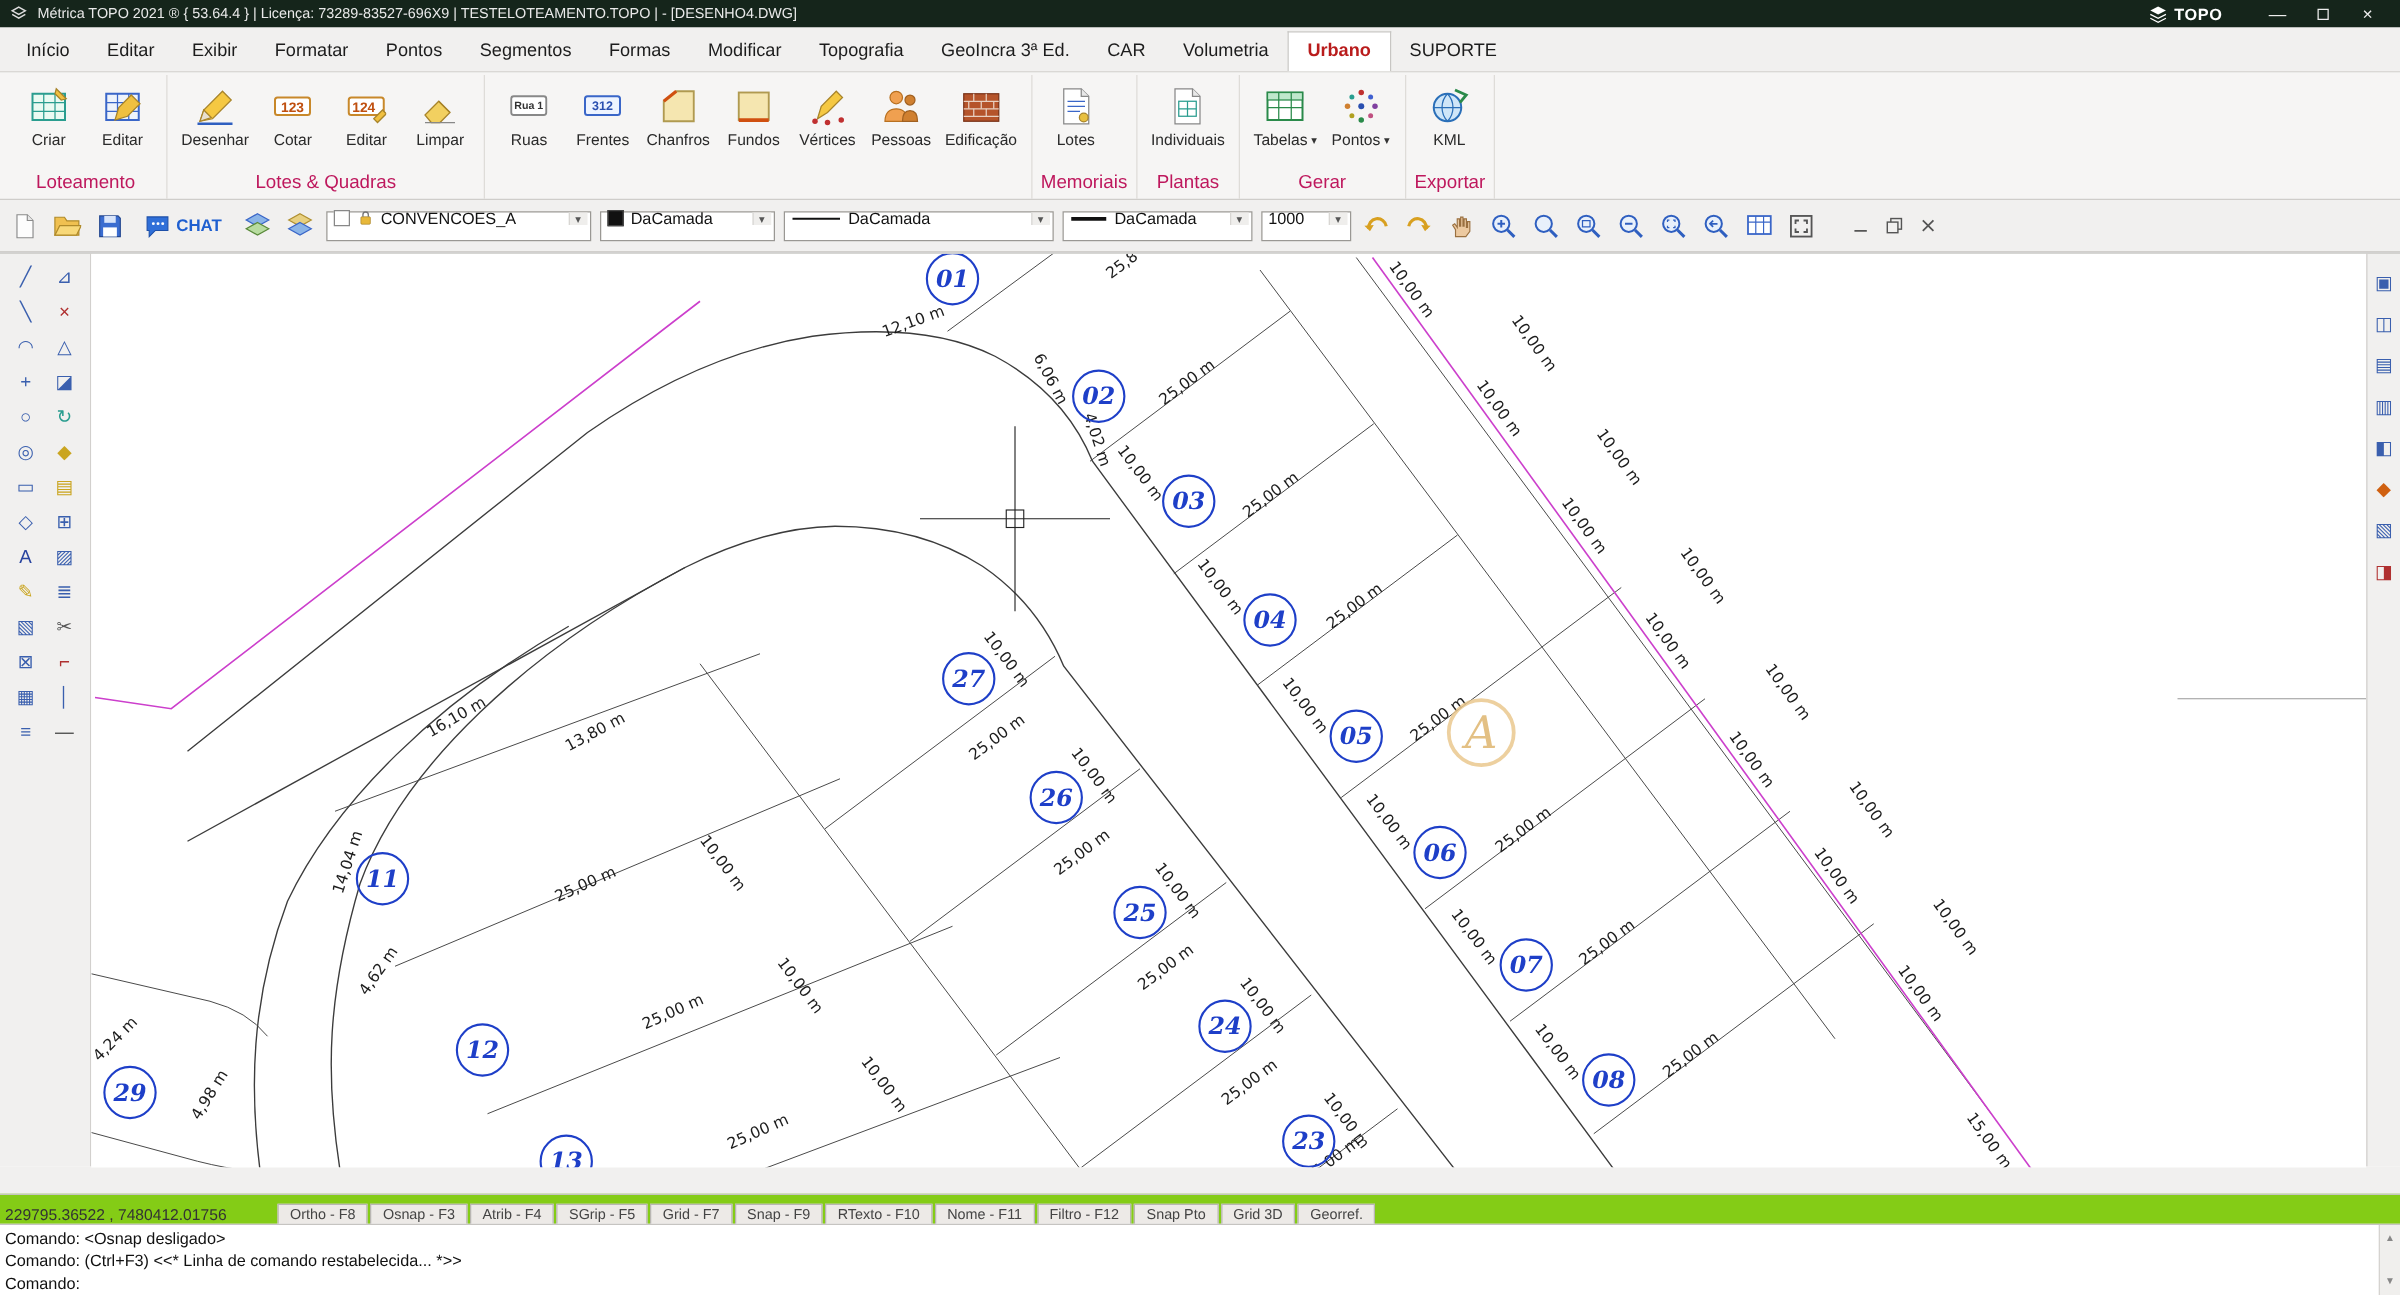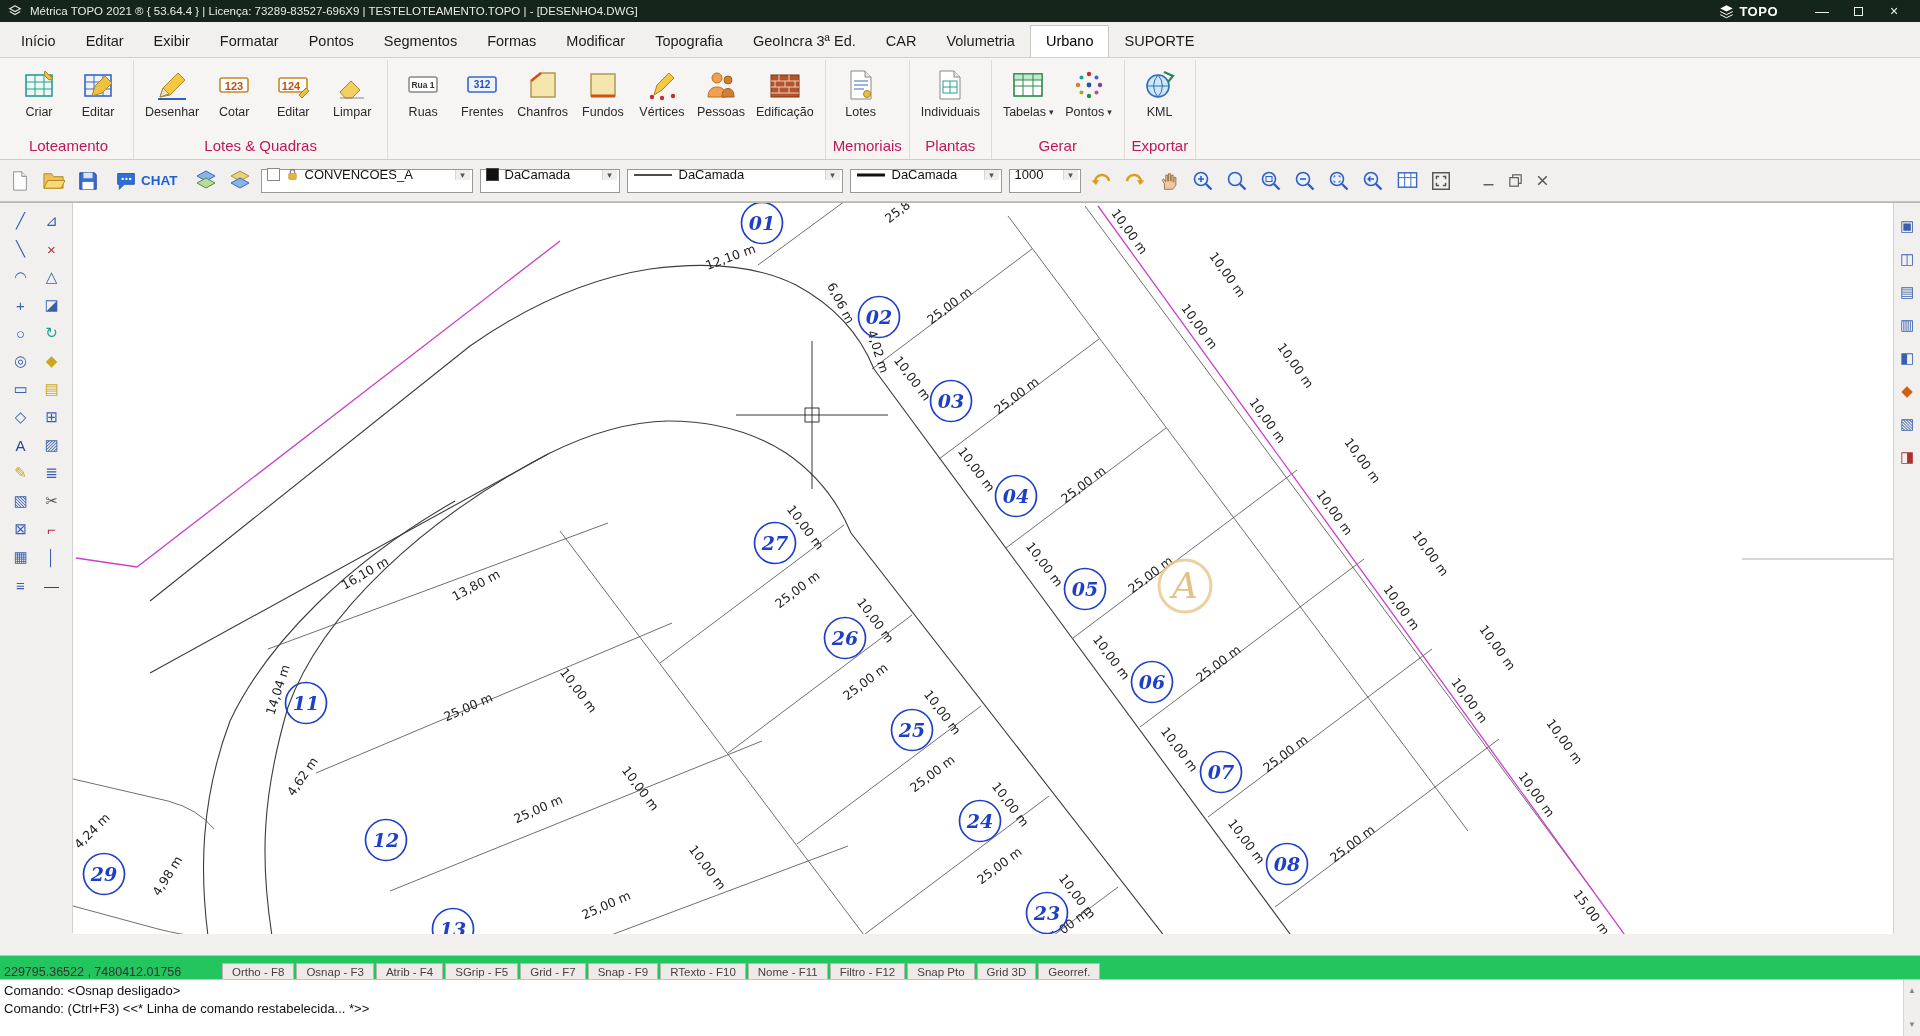--- a/index.html
+++ b/index.html
@@ -10,21 +10,21 @@
   .titlebar{position:absolute;left:0;top:0;right:0;height:22px;background:#15251b;color:#e9e9e9;display:flex;align-items:center;font-size:11.5px;padding:0 8px;gap:8px}
   .titlebar .tspace{flex:1}
   .brand{display:flex;align-items:center;gap:5px;font-weight:bold;font-size:13px;letter-spacing:.5px;color:#fff}
   .winctl{display:flex;align-items:center;gap:0;margin-left:18px}
   .winbtn{width:36px;text-align:center;font-size:14px;color:#eee;cursor:default}
   .maxbox{display:inline-block;width:9px;height:9px;border:1.4px solid #eee}
 
   
   .menubar{position:absolute;top:22px;left:0;right:0;height:36px;background:#f1f0ef;border-bottom:1px solid #d2d0cd;display:flex;align-items:flex-end;padding:0 6px}
   .mtab{padding:7px 15px 8px;font-size:14.5px;color:#1c1c1c;white-space:nowrap;cursor:default}
-  .mtab.active{background:#fff;border:1px solid #c8c6c3;border-bottom:none;color:#000000;font-weight:normal}
+  .mtab.active{background:#fff;border:1px solid #c8c6c3;border-bottom:none;color:#b91c1c;font-weight:bold}
 
   
   .ribbon{position:absolute;top:58px;left:0;right:0;height:102px;background:#f6f5f4;border-bottom:1px solid #cfcdca;display:flex;align-items:stretch;padding:2px 4px 0}
   .rgroup{display:flex;flex-direction:column;border-right:1px solid #dedcd8;padding:2px 7px 0}
   .rbtns{display:flex;flex:1;align-items:flex-start;gap:3px}
   .rbtn{display:flex;flex-direction:column;align-items:center;min-width:56px;padding:3px 4px 0;cursor:default}
   .ricon{height:40px;display:flex;align-items:center;justify-content:center}
   .rlabelwrap{display:flex;align-items:center;font-size:12.5px;color:#2a2a2a;white-space:nowrap}
   .rarrow{font-size:9px;color:#333;margin-left:3px}
   .rtitle{text-align:center;font-size:15px;color:#be185d;padding:4px 0 5px;white-space:nowrap}
@@ -57,21 +57,21 @@
   .xh{stroke:#222;stroke-width:0.9;fill:none}
   .wmc{fill:none;stroke:#eac88e;stroke-width:3;opacity:.85}
   .wmt{font:italic 36px "DejaVu Serif",serif;fill:#dfb66f;text-anchor:middle;opacity:.85}
 
   
   .sheettabs{position:absolute;top:933px;left:0;right:0;height:22px;background:#e4e2df;border-top:1px solid #b8b6b3;display:flex;align-items:stretch;padding-left:73px}
   .stab{padding:3px 14px;font-size:12px;border:1px solid #b5b3b0;border-top:none;background:#d5d3d0;color:#333;cursor:default}
   .stab.active{background:#fff;font-weight:bold}
 
   
-  .statusbar{position:absolute;top:955px;left:0;right:0;height:32px;background:#22c55e;border-top:1px solid #c6c4c1;display:flex;align-items:center;font-size:12.5px;color:#333;padding:0 4px}
+  .statusbar{position:absolute;top:955px;left:0;right:0;height:32px;background:#84cc16;border-top:1px solid #c6c4c1;display:flex;align-items:center;font-size:12.5px;color:#333;padding:0 4px}
   .coords{width:218px;white-space:nowrap}
   .stoggle{border:1px solid #b9b6b2;background:#edeae7;color:#444;font-size:11.5px;padding:2px 9px;margin-right:2px;white-space:nowrap;cursor:default}
 
   
   .command{position:absolute;top:979px;left:0;right:0;height:57px;background:#fff;border-top:1px solid #c6c4c1;font-size:13px;color:#111;padding:2px 20px 0 4px;line-height:18px}
   .cmdline{white-space:pre}
   .cmd-scroll{position:absolute;right:0;top:0;width:17px;height:100%;background:#f0efed;border-left:1px solid #d5d3d0;display:flex;flex-direction:column;justify-content:space-between;align-items:center;font-size:8px;color:#888;padding:2px 0}
 </style>
 </head>
 <body>
@@ -832,20 +832,21 @@
       </span>
   </div>
 
   <div class="command">
     <div>
 
         <div class="cmdline">Comando: &lt;Osnap desligado&gt;</div>
 
         <div class="cmdline">Comando: (Ctrl+F3) &lt;&lt;* Linha de comando restabelecida... *&gt;&gt;</div>
 
+        <div class="cmdline">Comando:</div>
       </div>
     <div class="cmd-scroll">
       <span>▲</span>
       <span>▼</span>
     </div>
   </div>
 
 </div>
 
 </body></html>

